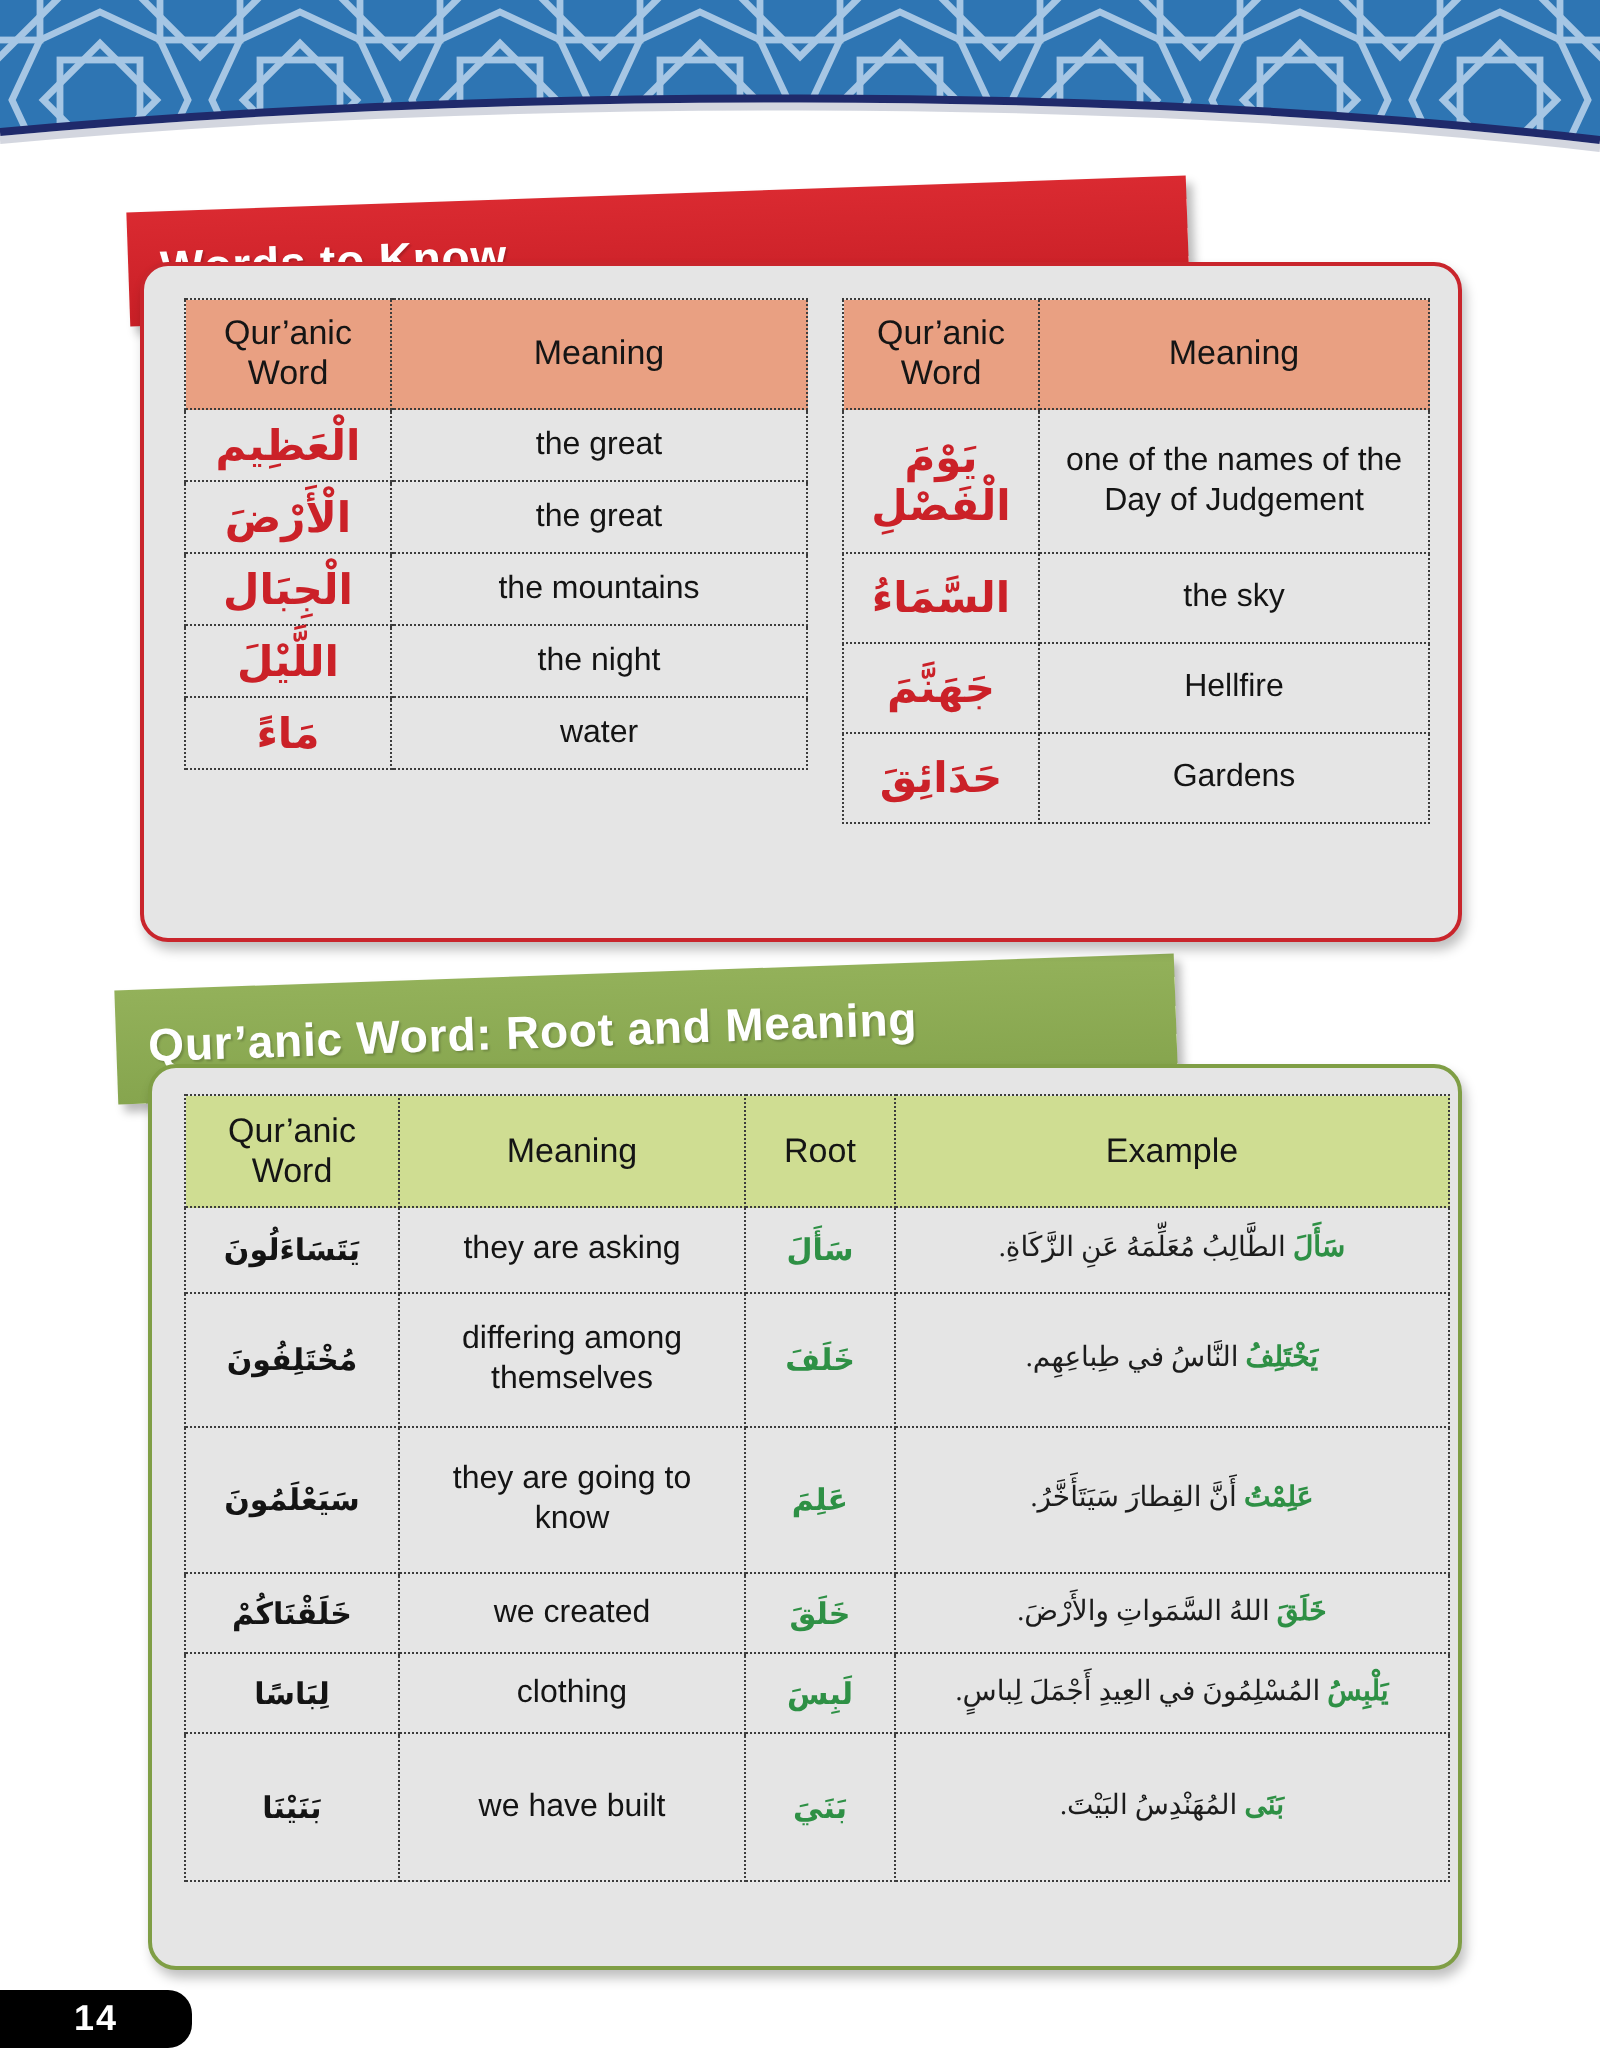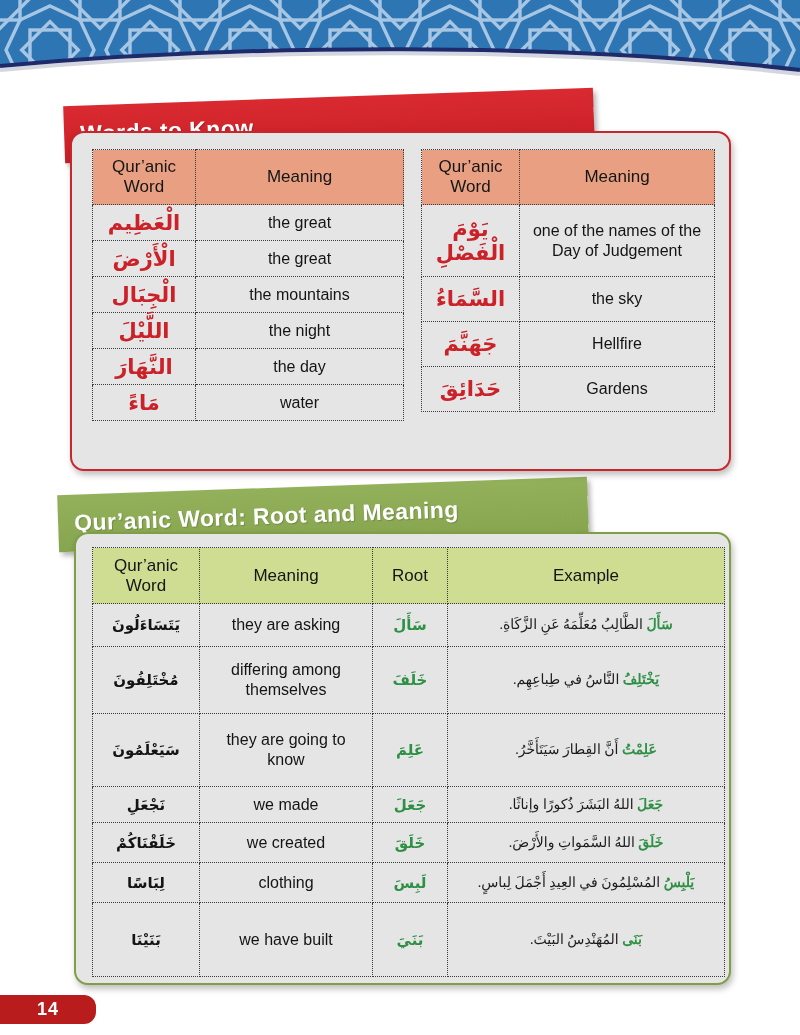--- a/index.html
+++ b/index.html
@@ -61,21 +61,21 @@
                              font-family:"DejaVu Sans", sans-serif; direction:rtl; }
   .root-table td.example-cell {
     font-family:Liberation Serif, serif; direction:rtl; text-align:center;
     font-size:14px; color:#1c1c1c; padding:2px 10px; line-height:1.4;
   }
   .root-table td.example-cell .ex-hl { color:#2e9045; font-weight:bold; }
 
   
   .page-tab {
     position:absolute; left:0; top:995px; width:96px; height:29px;
-    background:#b91c1c; border-radius:0 12px 12px 0; z-index:3;
+    background:#000000; border-radius:0 12px 12px 0; z-index:3;
     display:flex; align-items:center; justify-content:center;
   }
   .page-tab span { color:#fff; font-weight:bold; font-size:18px; letter-spacing:1px; }
 </style>
 </head>
 <body>
 
 <div class="top-band">
   <svg width="800" height="90" viewBox="0 0 800 90">
     <defs>
@@ -138,24 +138,20 @@
       </tr>
       <tr>
         <td class="word-cell arabic">الْجِبَال</td>
         <td class="meaning-cell">the mountains</td>
       </tr>
       <tr>
         <td class="word-cell arabic">اللَّيْلَ</td>
         <td class="meaning-cell">the night</td>
       </tr>
       <tr>
-        <td class="word-cell arabic">النَّهَارَ</td>
-        <td class="meaning-cell">the day</td>
-      </tr>
-      <tr>
         <td class="word-cell arabic">مَاءً</td>
         <td class="meaning-cell">water</td>
       </tr>
     </tbody>
   </table>
 
   <table class="vocab-right">
     <colgroup>
         <col style="width:98px">
         <col style="width:195px">
@@ -219,26 +215,20 @@
         <td class="meaning-cell">differing among themselves</td>
         <td class="root-cell">خَلَفَ</td>
         <td class="example-cell"><span class="ex-hl">يَخْتَلِفُ</span> <span>النَّاسُ في طِباعِهِم.</span></td>
       </tr>
       <tr class="h73">
         <td class="word-cell arabic">سَيَعْلَمُونَ</td>
         <td class="meaning-cell">they are going to know</td>
         <td class="root-cell">عَلِمَ</td>
         <td class="example-cell"><span class="ex-hl">عَلِمْتُ</span> <span>أَنَّ القِطارَ سَيَتَأَخَّرُ.</span></td>
       </tr>
-      <tr class="h36">
-        <td class="word-cell arabic">نَجْعَلِ</td>
-        <td class="meaning-cell">we made</td>
-        <td class="root-cell">جَعَلَ</td>
-        <td class="example-cell"><span class="ex-hl">جَعَلَ</span> <span>اللهُ البَشَرَ ذُكورًا وإناثًا.</span></td>
-      </tr>
       <tr class="h40">
         <td class="word-cell arabic">خَلَقْنَاكُمْ</td>
         <td class="meaning-cell">we created</td>
         <td class="root-cell">خَلَقَ</td>
         <td class="example-cell"><span class="ex-hl">خَلَقَ</span> <span>اللهُ السَّمَواتِ والأَرْضَ.</span></td>
       </tr>
       <tr class="h40">
         <td class="word-cell arabic">لِبَاسًا</td>
         <td class="meaning-cell">clothing</td>
         <td class="root-cell">لَبِسَ</td>

